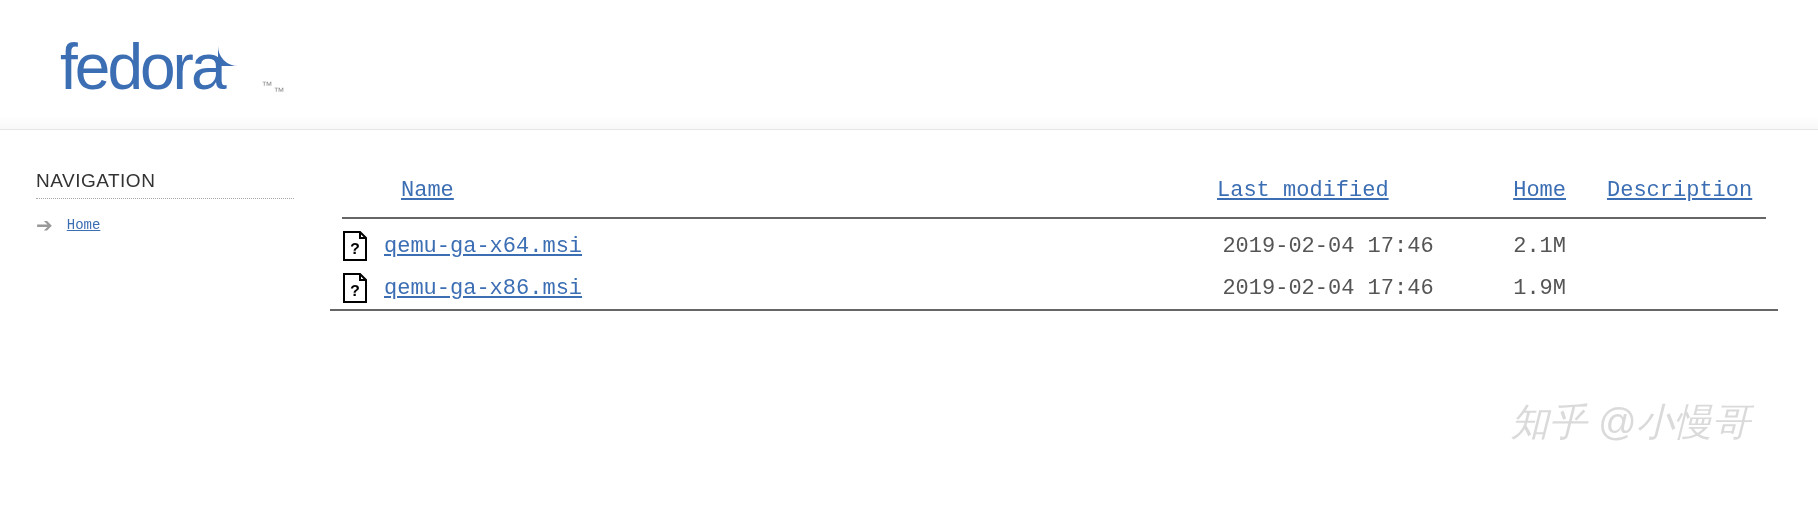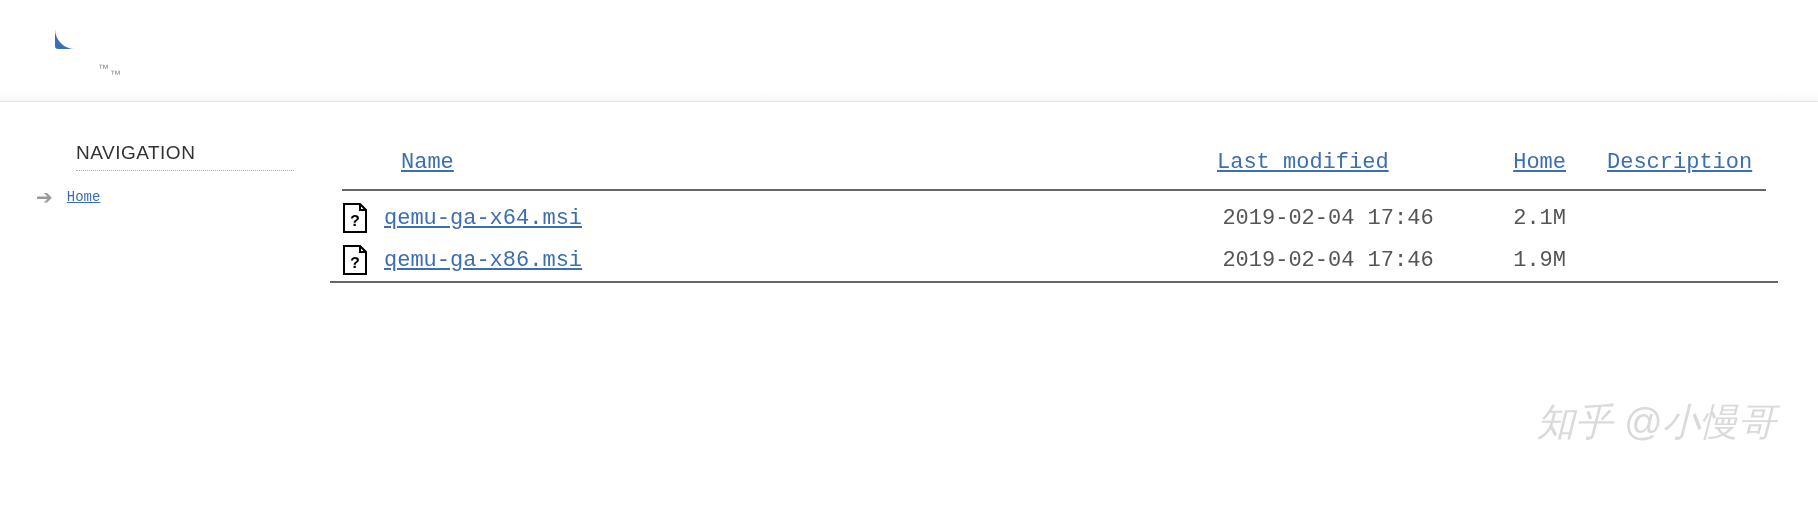--- a/index.html
+++ b/index.html
@@ -56,21 +56,20 @@
       padding-right: 36px;
     }
     .nav-heading {
       font-size: 19px;
       font-weight: normal;
       color: #333;
       letter-spacing: 0.5px;
       padding-bottom: 6px;
       border-bottom: 1px dotted #aaa;
       margin-bottom: 14px;
-      margin-left: 40px;
     }
     .nav-link {
       display: flex;
       align-items: center;
     }
     .arrow-icon {
       color: #999;
       font-size: 20px;
       margin-right: 14px;
     }
@@ -126,21 +125,21 @@
     .col-name { text-align: left; }
     .col-modified { text-align: center; width: 280px; }
     .col-size { text-align: right; width: 110px; padding-right: 30px; }
     .col-desc { text-align: left; width: 200px; }
     .listing th.col-size { text-align: right; }
     .file-icon svg, .back-icon svg {
       display: block;
     }
     .watermark {
       position: fixed;
-      right: 42px;
+      right: 68px;
       bottom: 60px;
       font-size: 38px;
       color: rgba(150, 150, 150, 0.35);
       font-style: italic;
       font-family: Arial, sans-serif;
       pointer-events: none;
     }
     .bottom-rule td {
       padding: 0;
     }
@@ -148,20 +147,21 @@
       border: none;
       border-top: 2px solid #666;
       margin: 0;
     }
   </style>
 </head>
 <body>
 
 <div class="header">
   <div class="logo">
+    <span class="logo-text">fedora</span>
     <span class="logo-icon-wrapper">
       <svg width="42" height="42" viewBox="0 0 42 42">
         <path d="M 21 1 A 20 20 0 1 1 1 21 L 1 38 A 3 3 0 0 0 4 41 L 21 41 A 20 20 0 0 0 21 1 Z" fill="#3c6eb4"></path>
         <path d="M 26 8 A 8 8 0 0 0 18 16 L 18 22 L 13 22 A 7 7 0 0 0 13 36 A 7 7 0 0 0 20 29 L 20 22 L 26 22 A 7 7 0 0 0 26 8 Z M 26 12 A 3.5 3.5 0 0 1 26 19 L 22 19 L 22 16 A 4 4 0 0 1 26 12 Z M 13 25 L 17 25 L 17 29 A 3.5 3.5 0 0 1 13 32 A 3.5 3.5 0 0 1 13 25 Z" fill="#fff"></path>
       </svg>
     </span>
     <span class="logo-tm">™</span>
     <span class="logo-tm-bottom">™</span>
   </div>
 </div>

